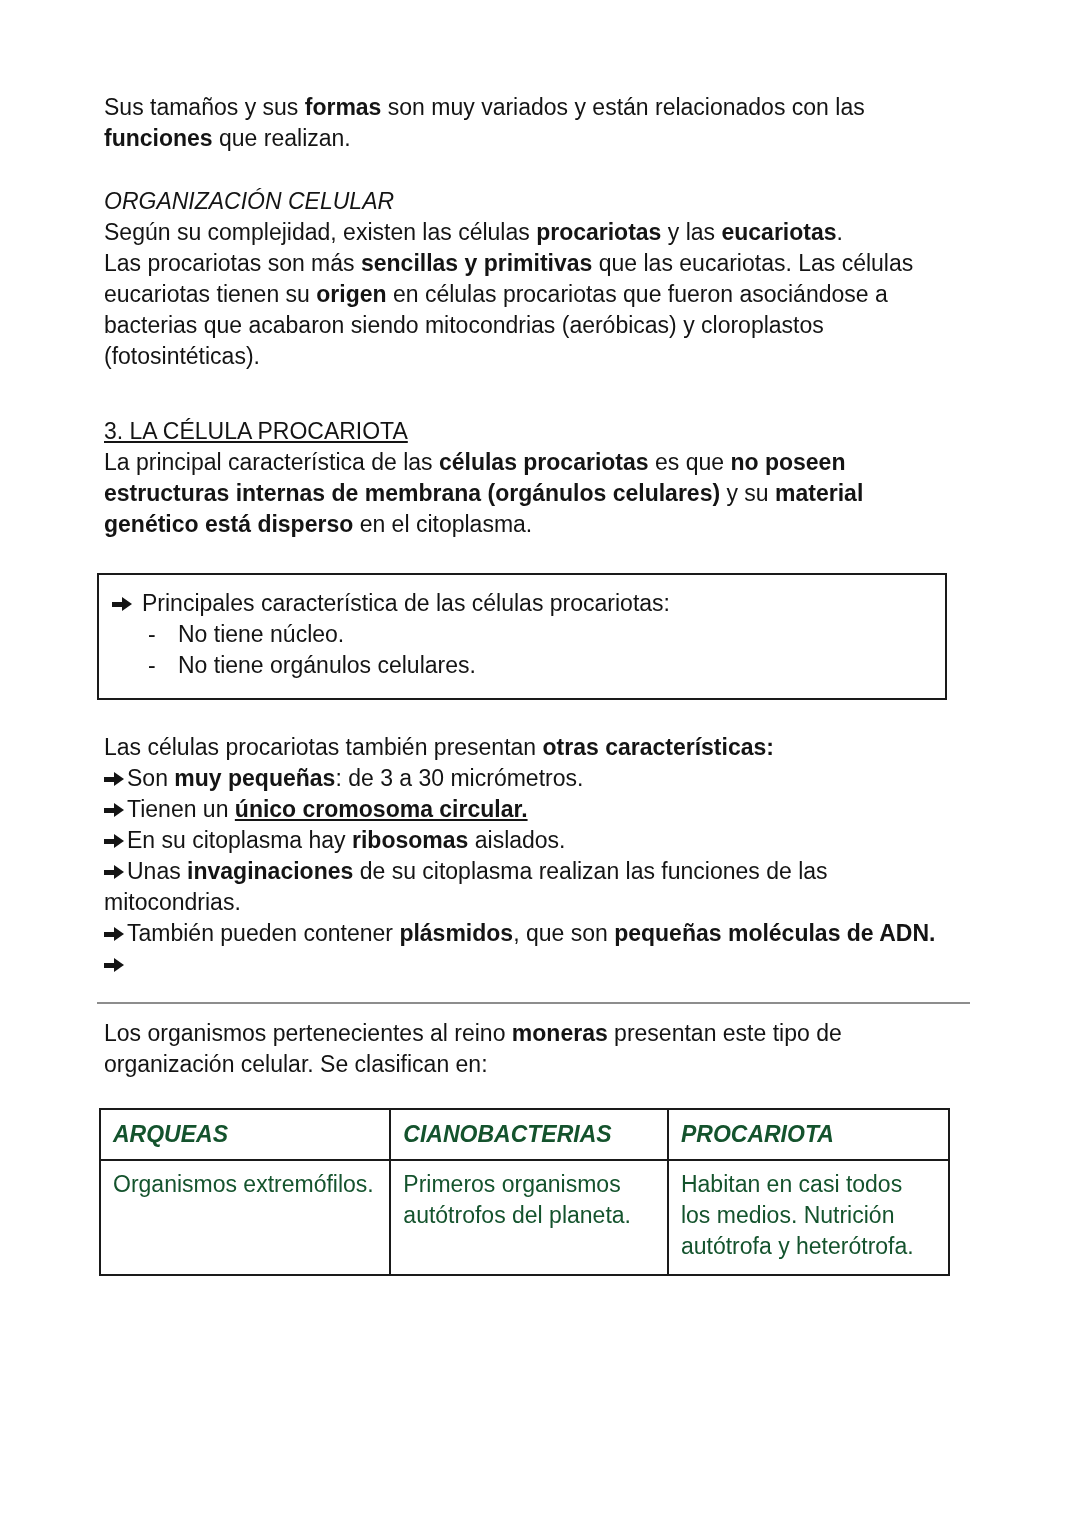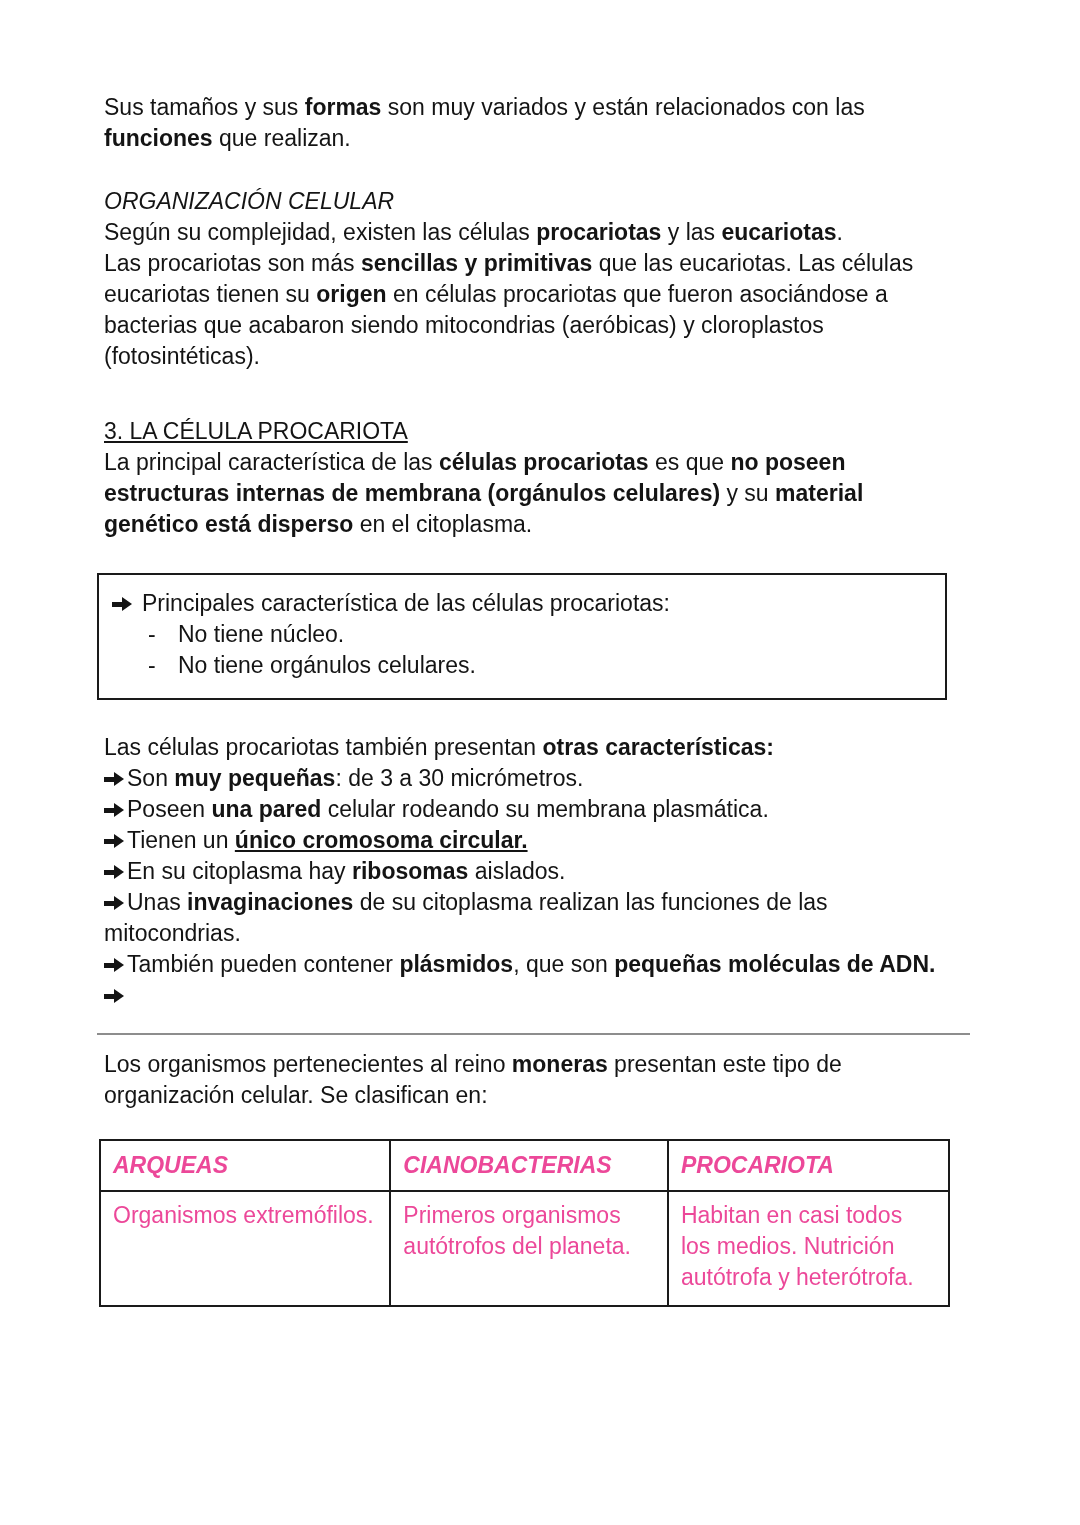--- a/index.html
+++ b/index.html
@@ -62,21 +62,21 @@
 
   .moneras-table{
     margin-top:28px;
     margin-left:-5px;
     width:851px;
     border-collapse:collapse;
     table-layout:fixed;
   }
   .moneras-table th,.moneras-table td{
     border:2px solid #1a1a1a;
-    font-size:23px;line-height:31px;color:#ec4899;
+    font-size:23px;line-height:31px;color:#14532d;
   }
   .moneras-table th{
     font-weight:700;font-style:italic;text-align:left;
     padding:9px 12px;height:49px;box-sizing:border-box;vertical-align:middle;
   }
   .moneras-table td{
     padding:8px 12px 12px 12px;vertical-align:top;
   }
   .col1{width:34.2%;} .col2{width:32.7%;border-radius:13px;} .col3{width:33.1%;}
 </style>
@@ -100,21 +100,20 @@
 
   <div class="highlight-box">
     <p class="para"><span class="arrow-icon arrow-gap"></span><span>Principales característica de las células procariotas:</span></p>
     <p class="box-item"><span class="dash-bullet">-</span><span>No tiene núcleo.</span></p>
     <p class="box-item"><span class="dash-bullet">-</span><span>No tiene orgánulos celulares.</span></p>
   </div>
 
   <div class="mt-blank">
     <p class="para"><span>Las células procariotas también presentan </span><span style="font-weight: 700;">otras características:</span></p>
     <p class="bullet-item"><span class="arrow-icon arrow-tight"></span><span><span>Son </span><span style="font-weight: 700;">muy pequeñas</span><span>: de 3 a 30 micrómetros.</span></span></p>
-    <p class="bullet-item"><span class="arrow-icon arrow-tight"></span><span><span>Poseen </span><span style="font-weight: 700;">una pared</span><span> celular rodeando su membrana plasmática.</span></span></p>
     <p class="bullet-item"><span class="arrow-icon arrow-tight"></span><span><span>Tienen un </span><span style="font-weight: 700; text-decoration: underline;">único cromosoma circular.</span></span></p>
     <p class="bullet-item"><span class="arrow-icon arrow-tight"></span><span><span>En su citoplasma hay </span><span style="font-weight: 700;">ribosomas</span><span> aislados.</span></span></p>
     <p class="bullet-item"><span class="arrow-icon arrow-tight"></span><span><span>Unas </span><span style="font-weight: 700;">invaginaciones</span><span> de su citoplasma realizan las funciones de las mitocondrias.</span></span></p>
     <p class="bullet-item"><span class="arrow-icon arrow-tight"></span><span><span>También pueden contener </span><span style="font-weight: 700;">plásmidos</span><span>, que son </span><span style="font-weight: 700;">pequeñas moléculas de ADN.</span></span></p>
     <p class="bullet-item"><span class="arrow-icon arrow-tight"></span></p>
   </div>
 
   <hr class="divider">
 
   <p class="para moneras-para"><span>Los organismos pertenecientes al reino </span><span style="font-weight: 700;">moneras</span><span> presentan este tipo de organización celular. Se clasifican en:</span></p>

